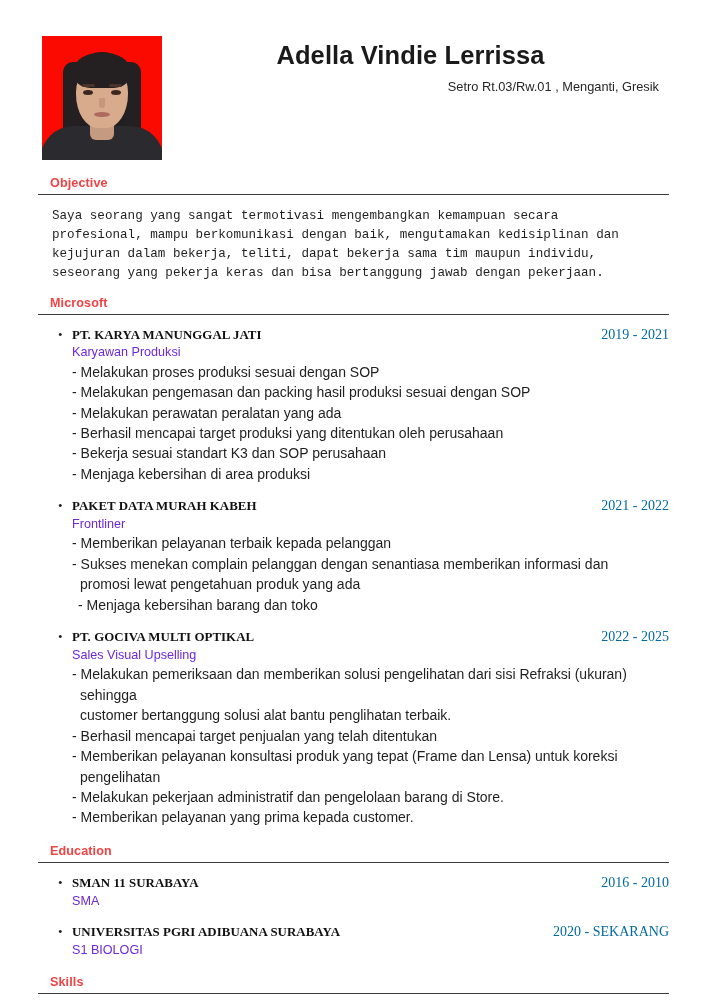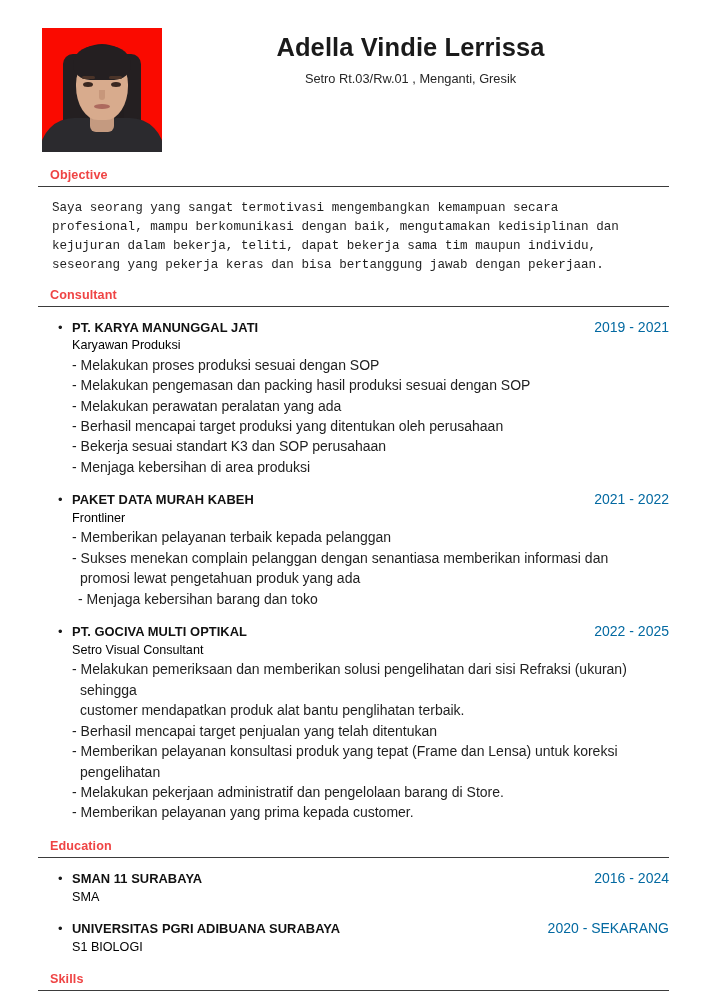--- a/index.html
+++ b/index.html
@@ -21,21 +21,21 @@
     height: 1000px;
     background: #ffffff;
     box-sizing: border-box;
     padding: 0 38px;
   }
 
   
   .header {
     display: flex;
     align-items: flex-start;
-    padding-top: 28px;
+    padding-top: 36px;
     padding-bottom: 8px;
   }
   .photo-wrap {
     width: 120px;
     height: 124px;
     flex: 0 0 120px;
     margin-left: 4px;
     overflow: hidden;
     position: relative;
     background: #fa0a00;
@@ -158,20 +158,21 @@
     font-weight: bold;
     letter-spacing: 0.1px;
     line-height: 1.22;
     color: #1a1a1a;
     margin: 0 0 6px 0;
   }
   .addr, .contact {
     font-size: 12.8px;
     line-height: 1.62;
     color: #262626;
+    text-align: right;
   }
   .contact .sep {
     display: inline-block;
     padding: 0 5px;
     color: #555;
   }
 
   
   .section { margin-top: 8px; }
   .section-title {
@@ -200,20 +201,21 @@
   }
 
   
   .entry { margin-bottom: 14px; }
   .entry:last-child { margin-bottom: 4px; }
 
   .entry-head {
     display: flex;
     align-items: baseline;
     padding-left: 20px;
+    font-family: Liberation Serif, serif;
   }
   .bullet {
     flex: 0 0 auto;
     width: 14px;
     font-size: 13px;
     line-height: 1.3;
     color: #1a1a1a;
   }
   .bullet::before { content: "\2022"; }
   .entry-title {
@@ -225,21 +227,21 @@
   }
   .entry-date {
     flex: 0 0 auto;
     font-size: 14px;
     color: #0369a1;
     white-space: nowrap;
     padding-left: 12px;
   }
   .entry-sub {
     font-size: 12.6px;
-    color: #000000;
+    color: #6d28d9;
     padding-left: 34px;
     line-height: 1.45;
   }
   .entry-lines { padding-left: 34px; }
   .entry-line {
     font-size: 14px;
     color: #1f1f1f;
     line-height: 1.46;
     padding-left: 8px;
     text-indent: -8px;
@@ -292,21 +294,21 @@
 
   <div class="section">
     <div class="section-title">Objective</div>
     <div class="rule"></div>
     <div class="section-body">
       <div class="objective-text">Saya seorang yang sangat termotivasi mengembangkan kemampuan secara profesional, mampu berkomunikasi dengan baik, mengutamakan kedisiplinan dan kejujuran dalam bekerja, teliti, dapat bekerja sama tim maupun individu, seseorang yang pekerja keras dan bisa bertanggung jawab dengan pekerjaan.</div>
     </div>
   </div>
 
   <div class="section">
-    <div class="section-title">Consultant</div>
+    <div class="section-title">Microsoft</div>
     <div class="rule"></div>
     <div class="section-body">
 
       <div class="entry">
         <div class="entry-head">
           <span class="bullet"></span>
           <span class="entry-title">PT. KARYA MANUNGGAL JATI</span>
           <span class="entry-date">2019 - 2021</span>
         </div>
         <div class="entry-sub">Karyawan Produksi</div>
@@ -334,44 +336,44 @@
           <div class="entry-line indent">- Menjaga kebersihan barang dan toko</div>
         </div>
       </div>
 
       <div class="entry">
         <div class="entry-head">
           <span class="bullet"></span>
           <span class="entry-title">PT. GOCIVA MULTI OPTIKAL</span>
           <span class="entry-date">2022 - 2025</span>
         </div>
-        <div class="entry-sub">Setro Visual Consultant</div>
+        <div class="entry-sub">Sales Visual Upselling</div>
         <div class="entry-lines">
           <div class="entry-line">- Melakukan pemeriksaan dan memberikan solusi pengelihatan dari sisi Refraksi (ukuran) sehingga</div>
-          <div class="entry-line cont">customer mendapatkan produk alat bantu penglihatan terbaik.</div>
+          <div class="entry-line cont">customer bertanggung solusi alat bantu penglihatan terbaik.</div>
           <div class="entry-line">- Berhasil mencapai target penjualan yang telah ditentukan</div>
           <div class="entry-line">- Memberikan pelayanan konsultasi produk yang tepat (Frame dan Lensa) untuk koreksi pengelihatan</div>
           <div class="entry-line">- Melakukan pekerjaan administratif dan pengelolaan barang di Store.</div>
           <div class="entry-line">- Memberikan pelayanan yang prima kepada customer.</div>
         </div>
       </div>
 
     </div>
   </div>
 
   <div class="section">
     <div class="section-title">Education</div>
     <div class="rule"></div>
     <div class="section-body">
 
       <div class="entry">
         <div class="entry-head">
           <span class="bullet"></span>
           <span class="entry-title">SMAN 11 SURABAYA</span>
-          <span class="entry-date">2016 - 2024</span>
+          <span class="entry-date">2016 - 2010</span>
         </div>
         <div class="entry-sub">SMA</div>
       </div>
 
       <div class="entry">
         <div class="entry-head">
           <span class="bullet"></span>
           <span class="entry-title">UNIVERSITAS PGRI ADIBUANA SURABAYA</span>
           <span class="entry-date">2020 - SEKARANG</span>
         </div>

